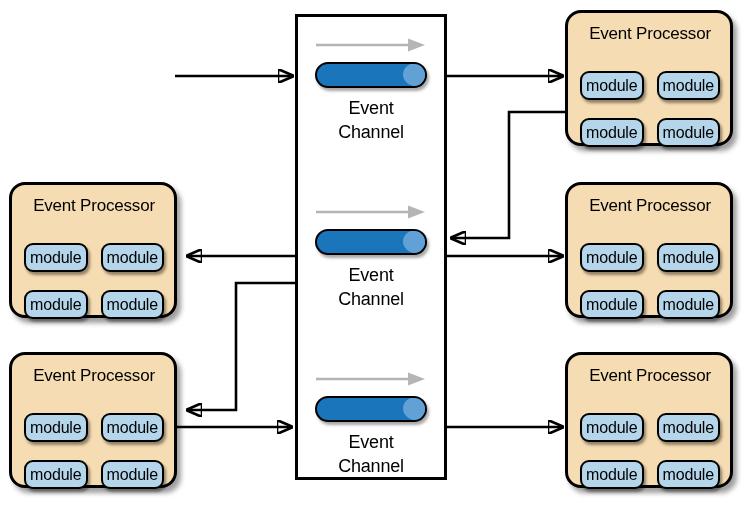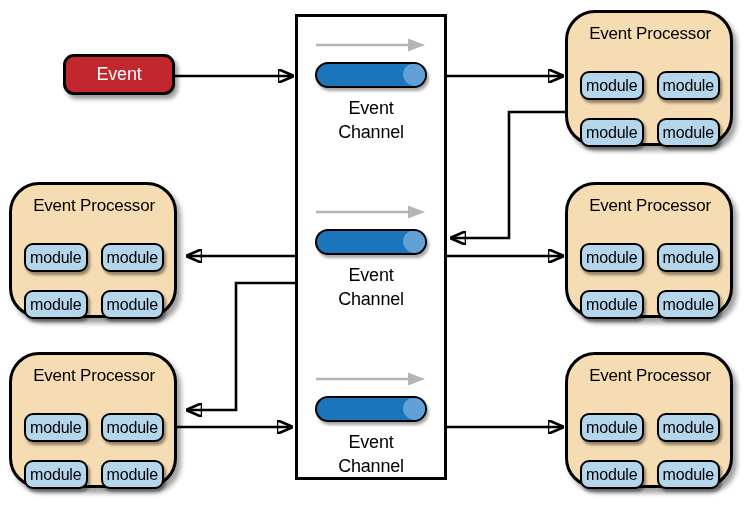--- a/index.html
+++ b/index.html
@@ -23,21 +23,21 @@
   .channel-group.g1{top:20px}.channel-group.g2{top:187px}.channel-group.g3{top:354px}
   .flow-arrow{display:block;height:16px;margin-bottom:9px;}
   .cylinder{position:relative;width:112px;height:26px;box-sizing:border-box;border:2.5px solid #000;border-radius:13px;
     background:var(--channel-fill,#1b75bb);overflow:hidden;box-shadow:2px 3px 3px rgba(0,0,0,.35);}
   .cyl-cap{position:absolute;right:-4px;top:-1px;width:26px;height:23px;border-radius:50%;
     background:var(--channel-cap,#61a1d6);}
   .channel-label{margin-top:9px;width:82px;text-align:center;font-size:18px;line-height:1.32;letter-spacing:-.2px;color:#000;}
 
   
   .processor{position:absolute;width:168px;height:136px;box-sizing:border-box;
-    background:var(--processor-fill,#f6dcb2);border:3px solid #000;border-radius:30px;
+    background:var(--processor-fill,#f6dcb2);border:3px solid #000;border-radius:16px;
     box-shadow:4px 5px 5px rgba(0,0,0,.38);padding:6px 10px 0 12px;z-index:2;}
   .processor.p-top-right{left:565px;top:10px;}
   .processor.p-mid-left{left:9px;top:182px;}
   .processor.p-mid-right{left:565px;top:182px;}
   .processor.p-bot-left{left:9px;top:352px;}
   .processor.p-bot-right{left:565px;top:352px;}
   .proc-title{text-align:center;font-size:17px;height:32px;line-height:30px;letter-spacing:-.2px;color:#000;}
   .module-grid{display:grid;grid-template-columns:1fr 1fr;column-gap:13px;row-gap:18px;margin-top:20px;}
   .module{height:29px;box-sizing:border-box;background:var(--module-fill,#b4d5ea);border:2.5px solid #000;border-radius:9px;
     box-shadow:2px 3px 3px rgba(0,0,0,.42);display:flex;align-items:center;justify-content:center;
@@ -57,23 +57,20 @@
     <path d="M175,76 H292" marker-end="url(#ah)"></path>
     <path d="M447,76 H562" marker-end="url(#ah)"></path>
     <path d="M565,112 H509 V238 H452" marker-end="url(#ah)"></path>
     <path d="M447,256 H562" marker-end="url(#ah)"></path>
     <path d="M295,256 H188" marker-end="url(#ah)"></path>
     <path d="M295,283 H236 V410 H188" marker-end="url(#ah)"></path>
     <path d="M177,427 H291" marker-end="url(#ah)"></path>
     <path d="M447,427 H562" marker-end="url(#ah)"></path>
   </svg>
 
-  <div class="event-box">
-    <span class="lbl">Event</span>
-  </div>
 
   <div class="channel-box">
 
     <div class="channel-group g1">
       <svg class="flow-arrow" width="114" height="16" viewBox="0 0 114 16">
         <line x1="2" y1="8" x2="94" y2="8" stroke="#b5b5b5" stroke-width="2.6"></line>
         <path d="M94,1.5 L111,8 L94,14.5 Z" fill="#b5b5b5"></path>
       </svg>
       <div class="cylinder">
         <span class="cyl-cap"></span>

